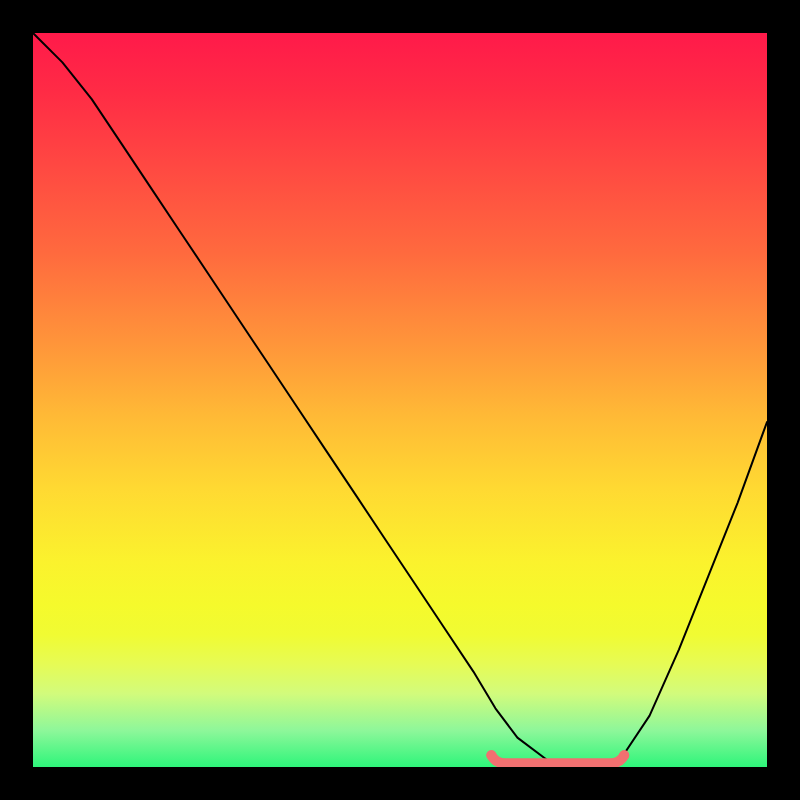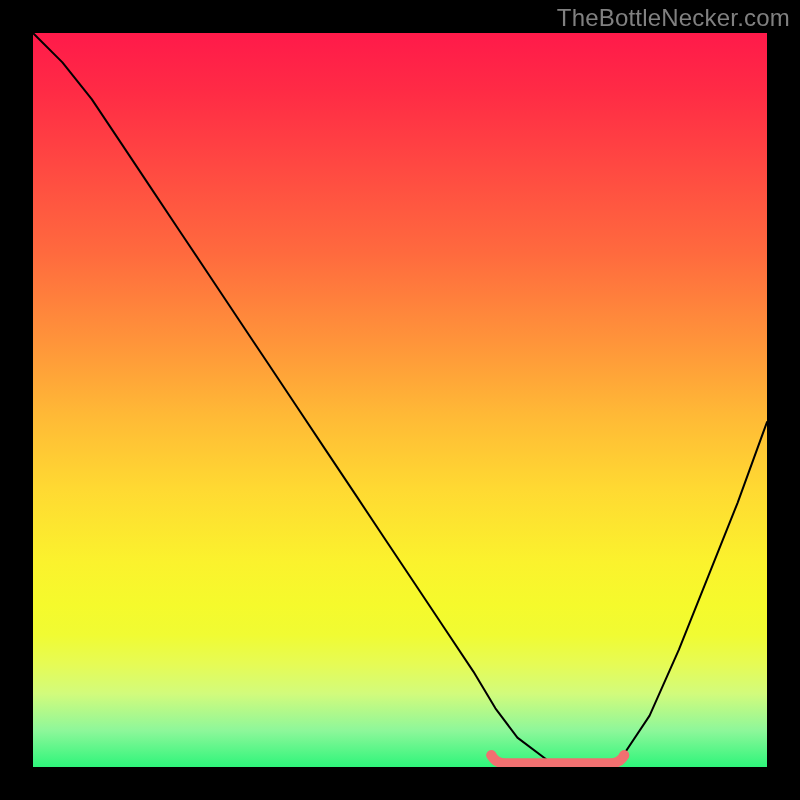--- a/index.html
+++ b/index.html
@@ -56,21 +56,20 @@
     );
   }
   .curve-svg {
     position: absolute;
     inset: 0;
   }
 </style>
 </head>
 <body>
 <div class="container">
-  <div class="watermark">TheBottleNecker.com</div>
 
   <div class="plot-area">
     <div class="gradient"></div>
 
     <svg class="curve-svg" viewBox="0 0 734 734" preserveAspectRatio="none">
       <path id="maincurve" d="M0.0 0.0 L29.4 29.4 L58.7 66.1 L88.1 110.1 L117.4 154.1 L146.8 198.2 L176.2 242.2 L205.5 286.3 L234.9 330.3 L264.2 374.3 L293.6 418.4 L323.0 462.4 L352.3 506.5 L381.7 550.5 L411.0 594.5 L440.4 638.6 L462.4 675.3 L484.4 704.6 L513.8 726.7 L543.2 734.0 L565.2 734.0 L587.2 726.7 L616.6 682.6 L645.9 616.6 L675.3 543.2 L704.6 469.8 L734.0 389.0" fill="none" stroke="#000000" stroke-width="2" stroke-linejoin="round" stroke-linecap="round"></path>
       <path id="flatseg" d="M 458.4 722.3 Q 462.4 730.3 472.4 730.3 L 577.2 730.3 Q 587.2 730.3 591.2 722.3" fill="none" stroke="#f17070" stroke-width="10" stroke-linecap="round"></path>
       <circle id="capL" r="5" fill="#f17070" cx="458.4" cy="722.3"></circle>
       <circle id="capR" r="5" fill="#f17070" cx="591.2" cy="722.3"></circle>
     </svg>

